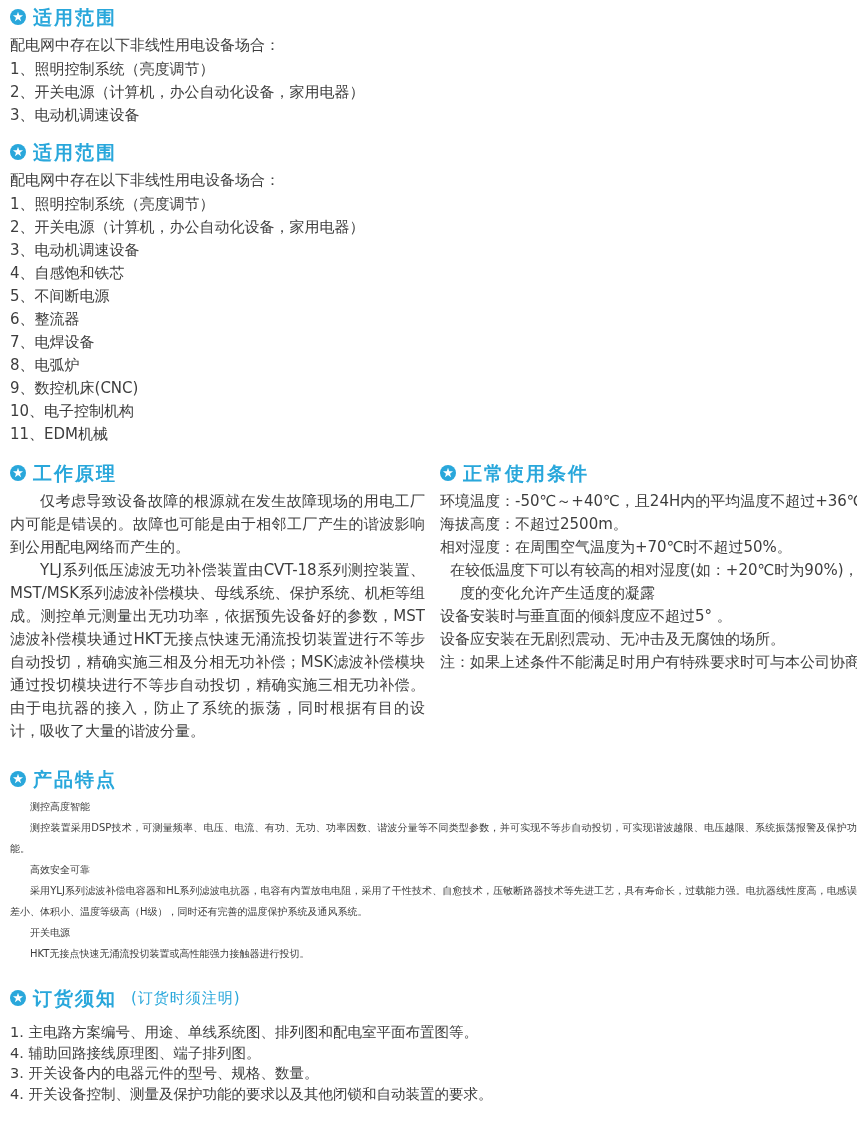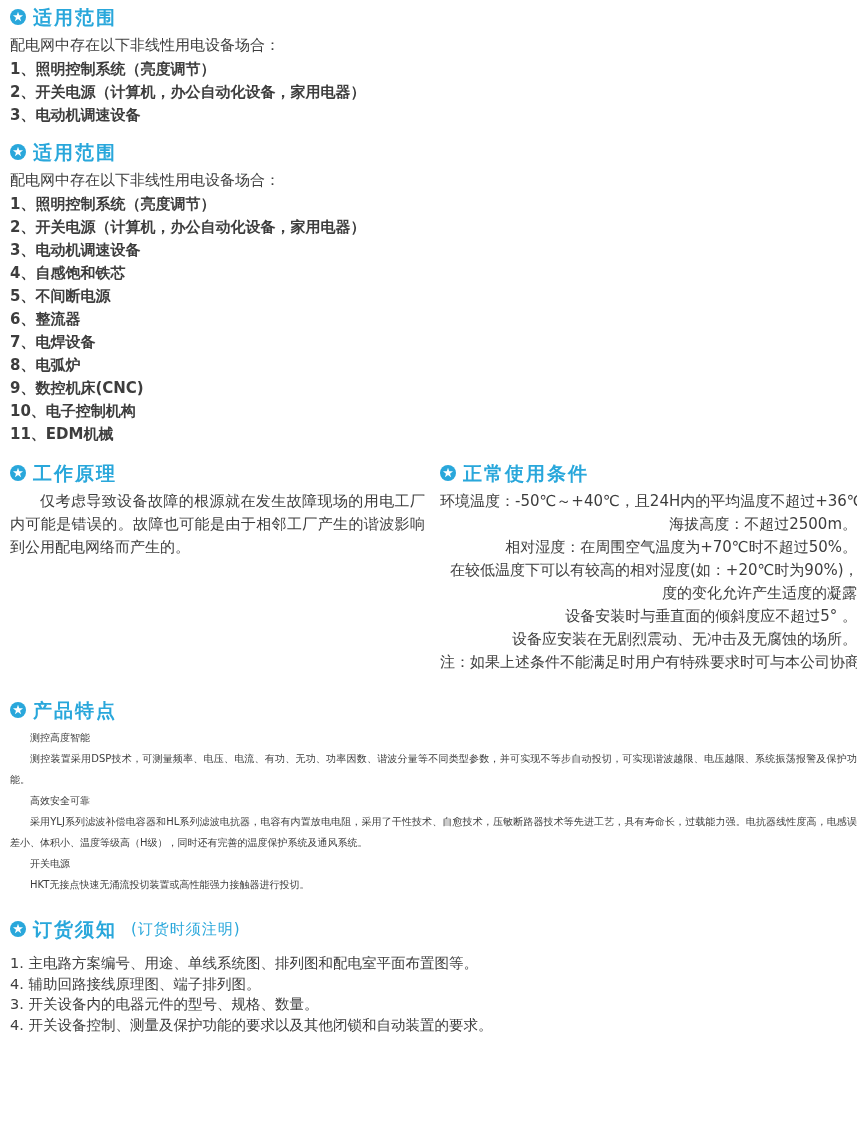--- a/index.html
+++ b/index.html
@@ -35,32 +35,32 @@
     color: #29a7db;
     font-size: 15px;
     font-weight: 500;
     letter-spacing: 1px;
     margin-left: 14px;
     line-height: 24px;
     white-space: nowrap;
   }
   
   .intro { font-size: 15px; line-height: 23px; margin: 2px 0 1px 0; }
-  .plain-list { list-style: none; margin: 0; padding: 0; font-weight: bold; }
+  .plain-list { list-style: none; margin: 0; padding: 0; }
   .plain-list li { font-size: 15px; line-height: 23px; white-space: nowrap; }
   .para {
     font-size: 15px; line-height: 23px;
     margin: 0; text-indent: 2em; text-align: justify;
   }
   
   .section { margin-bottom: 12px; }
   .section.scope2 { margin-top: 13px; }
   .two-col { display: flex; margin-top: 15px; }
   .col-left { width: 415px; flex: 0 0 415px; margin-right: 15px; }
-  .col-right { flex: 1 1 auto; min-width: 0; text-align: right; }
+  .col-right { flex: 1 1 auto; min-width: 0; }
   .cond-list { list-style: none; margin: 1px 0 0 0; padding: 0; }
   .cond-list li { font-size: 15px; line-height: 23px; white-space: nowrap; overflow: hidden; }
   .cond-list li.ind-1 { padding-left: 10px; }
   .cond-list li.ind-2 { padding-left: 20px; }
   
   .section.features { margin-top: 12px; }
   .features .para { font-size: 10px; line-height: 21px; }
   
   .section.ordering { margin-top: 22px; }
   .order-list { list-style: none; margin: 12px 0 0 0; padding: 0; }
@@ -115,20 +115,21 @@
 
     <div class="col-left section">
       <div class="sec-head">
         <svg class="badge" viewBox="0 0 16 16" aria-hidden="true">
           <circle cx="8" cy="8" r="8" fill="#29a7db"></circle>
           <polygon fill="#ffffff" points="8,2.7 9.25,6.3 13.05,6.36 10.02,8.65 11.12,12.29 8,10.1 4.88,12.29 5.98,8.65 2.95,6.36 6.75,6.3"></polygon>
         </svg>
         <span class="sec-title">工作原理</span>
       </div>
       <p class="para">仅考虑导致设备故障的根源就在发生故障现场的用电工厂内可能是错误的。故障也可能是由于相邻工厂产生的谐波影响到公用配电网络而产生的。</p>
+      <p class="para">YLJ系列低压滤波无功补偿装置由CVT-18系列测控装置、MST/MSK系列滤波补偿模块、母线系统、保护系统、机柜等组成。测控单元测量出无功功率，依据预先设备好的参数，MST滤波补偿模块通过HKT无接点快速无涌流投切装置进行不等步自动投切，精确实施三相及分相无功补偿；MSK滤波补偿模块通过投切模块进行不等步自动投切，精确实施三相无功补偿。由于电抗器的接入，防止了系统的振荡，同时根据有目的设计，吸收了大量的谐波分量。</p>
     </div>
 
     <div class="col-right section">
       <div class="sec-head">
         <svg class="badge" viewBox="0 0 16 16" aria-hidden="true">
           <circle cx="8" cy="8" r="8" fill="#29a7db"></circle>
           <polygon fill="#ffffff" points="8,2.7 9.25,6.3 13.05,6.36 10.02,8.65 11.12,12.29 8,10.1 4.88,12.29 5.98,8.65 2.95,6.36 6.75,6.3"></polygon>
         </svg>
         <span class="sec-title">正常使用条件</span>
       </div>

